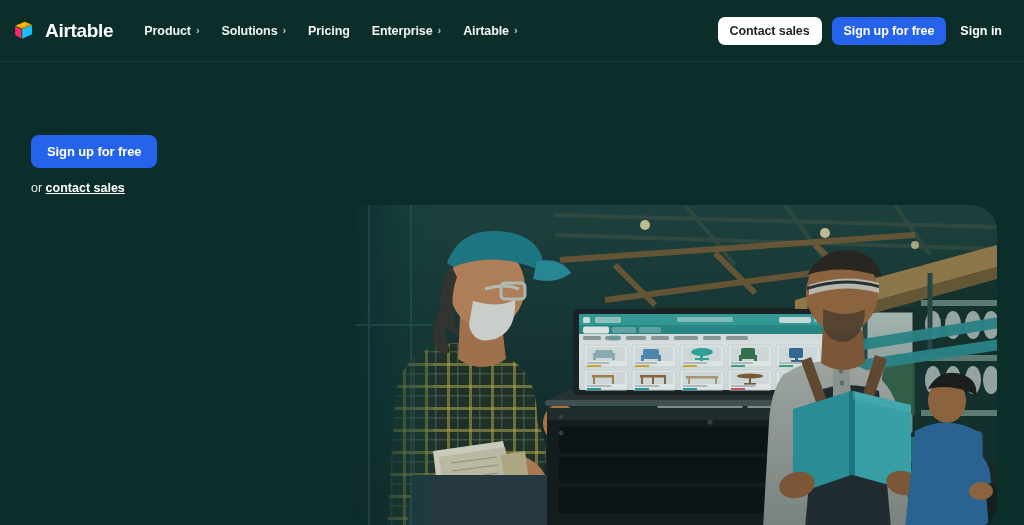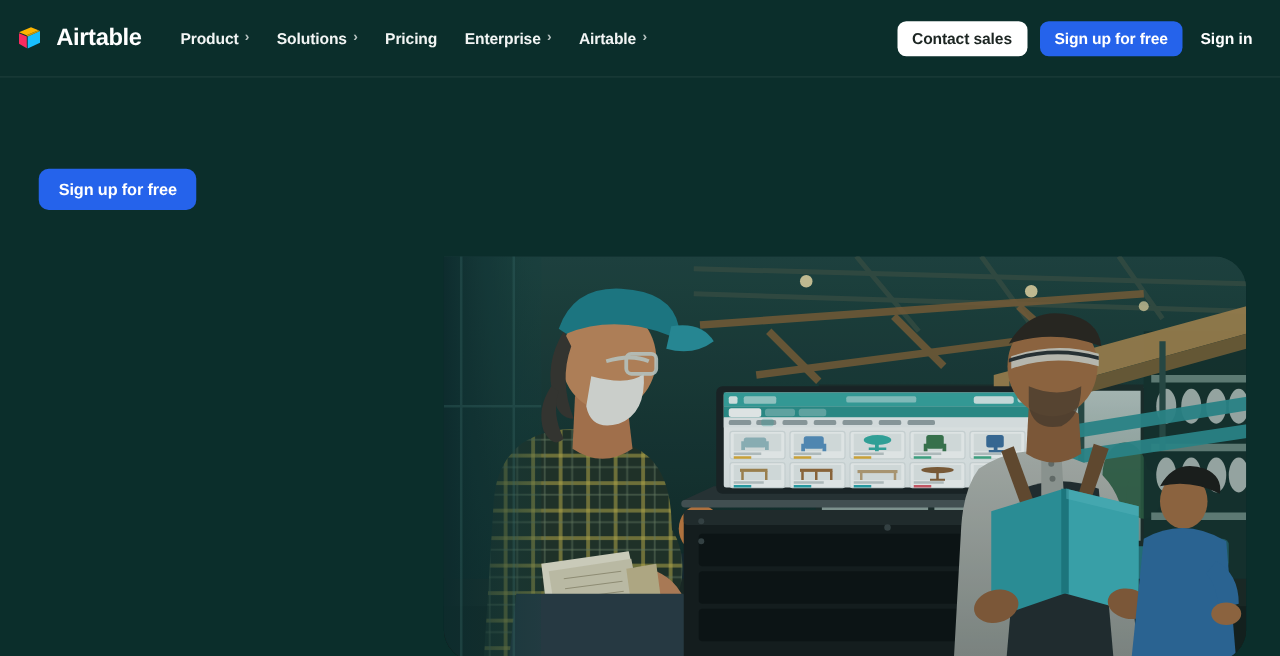--- a/index.html
+++ b/index.html
@@ -123,20 +123,23 @@
     <button class="btn btn-blue">Sign up for free</button>
     <button class="link-plain">Sign in</button>
   </div>
 </div>
 
 <div class="hero">
 
   <div class="hero-copy">
     <div class="cta-wrap">
       <button class="cta-btn">Sign up for free</button>
+      <div class="cta-sub">
+        <span>or </span><a>contact sales</a>
+      </div>
     </div>
   </div>
 
   <div class="hero-img">
     <svg viewBox="0 0 642 324" preserveAspectRatio="xMidYMid slice">
       <defs>
         <linearGradient id="bgWall" x1="0" y1="0" x2="0" y2="1">
           <stop offset="0%" stop-color="#20423f"></stop>
           <stop offset="55%" stop-color="#15302e"></stop>
           <stop offset="100%" stop-color="#0d1f1e"></stop>

